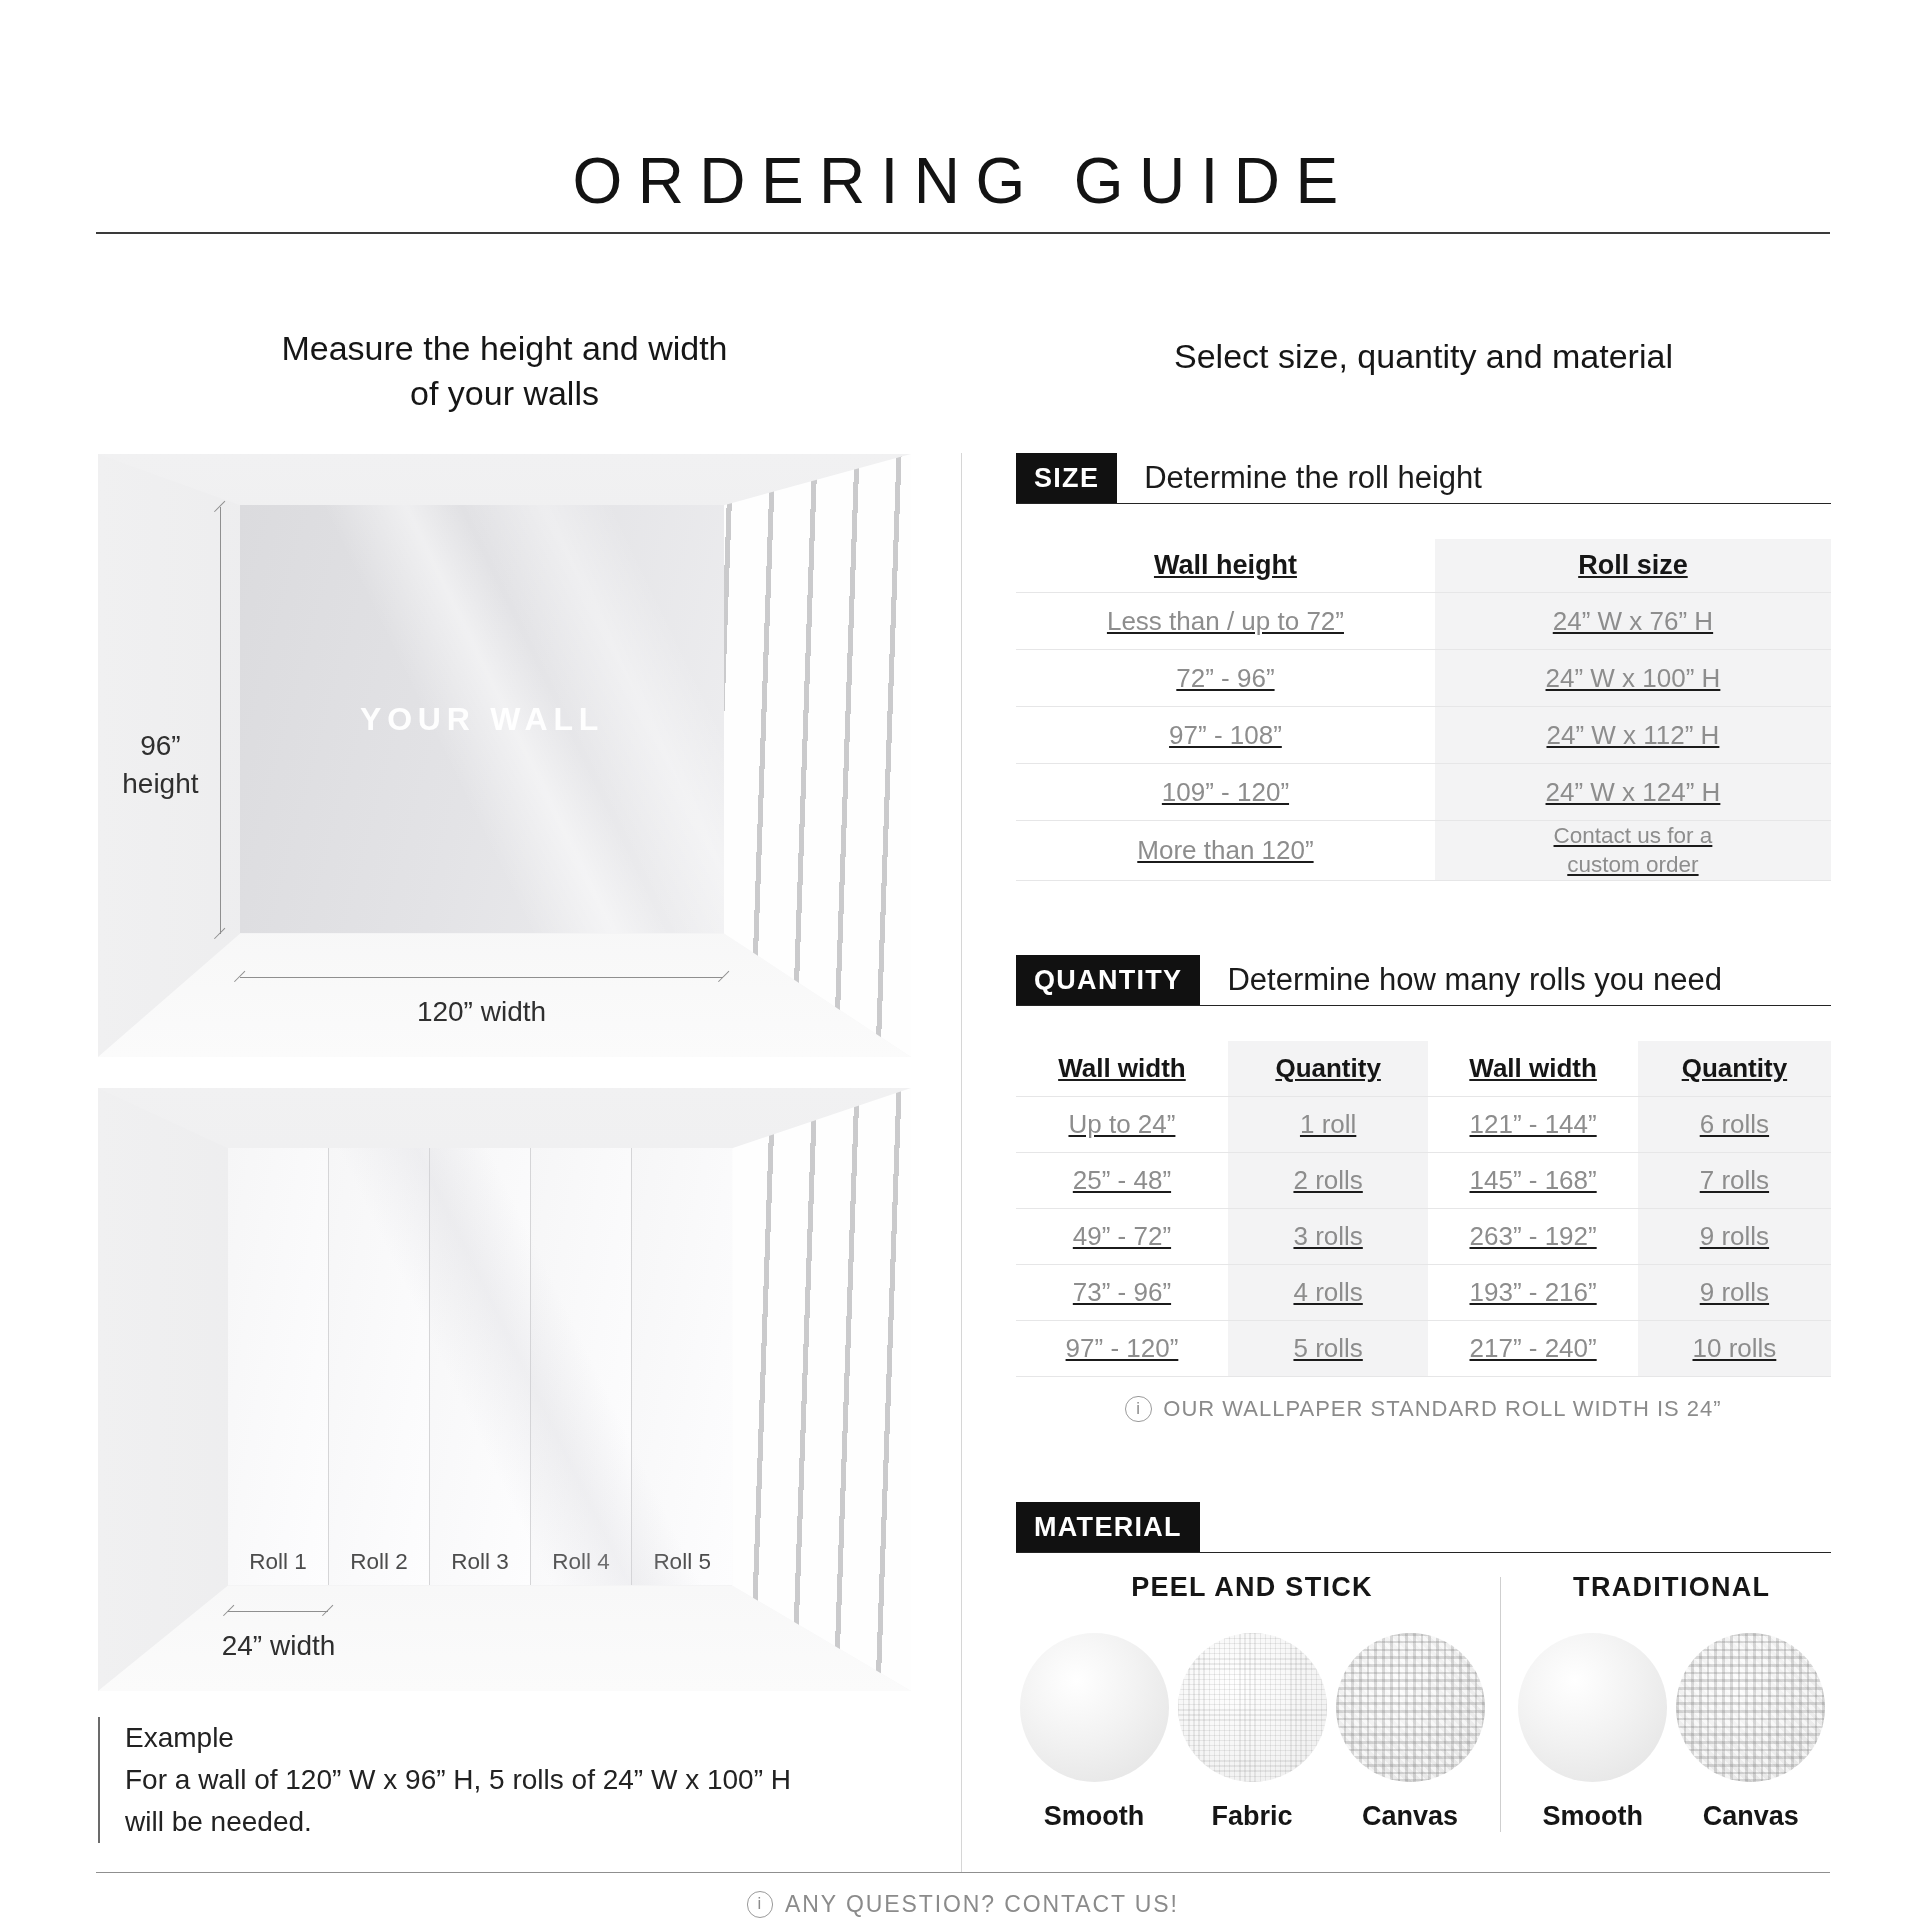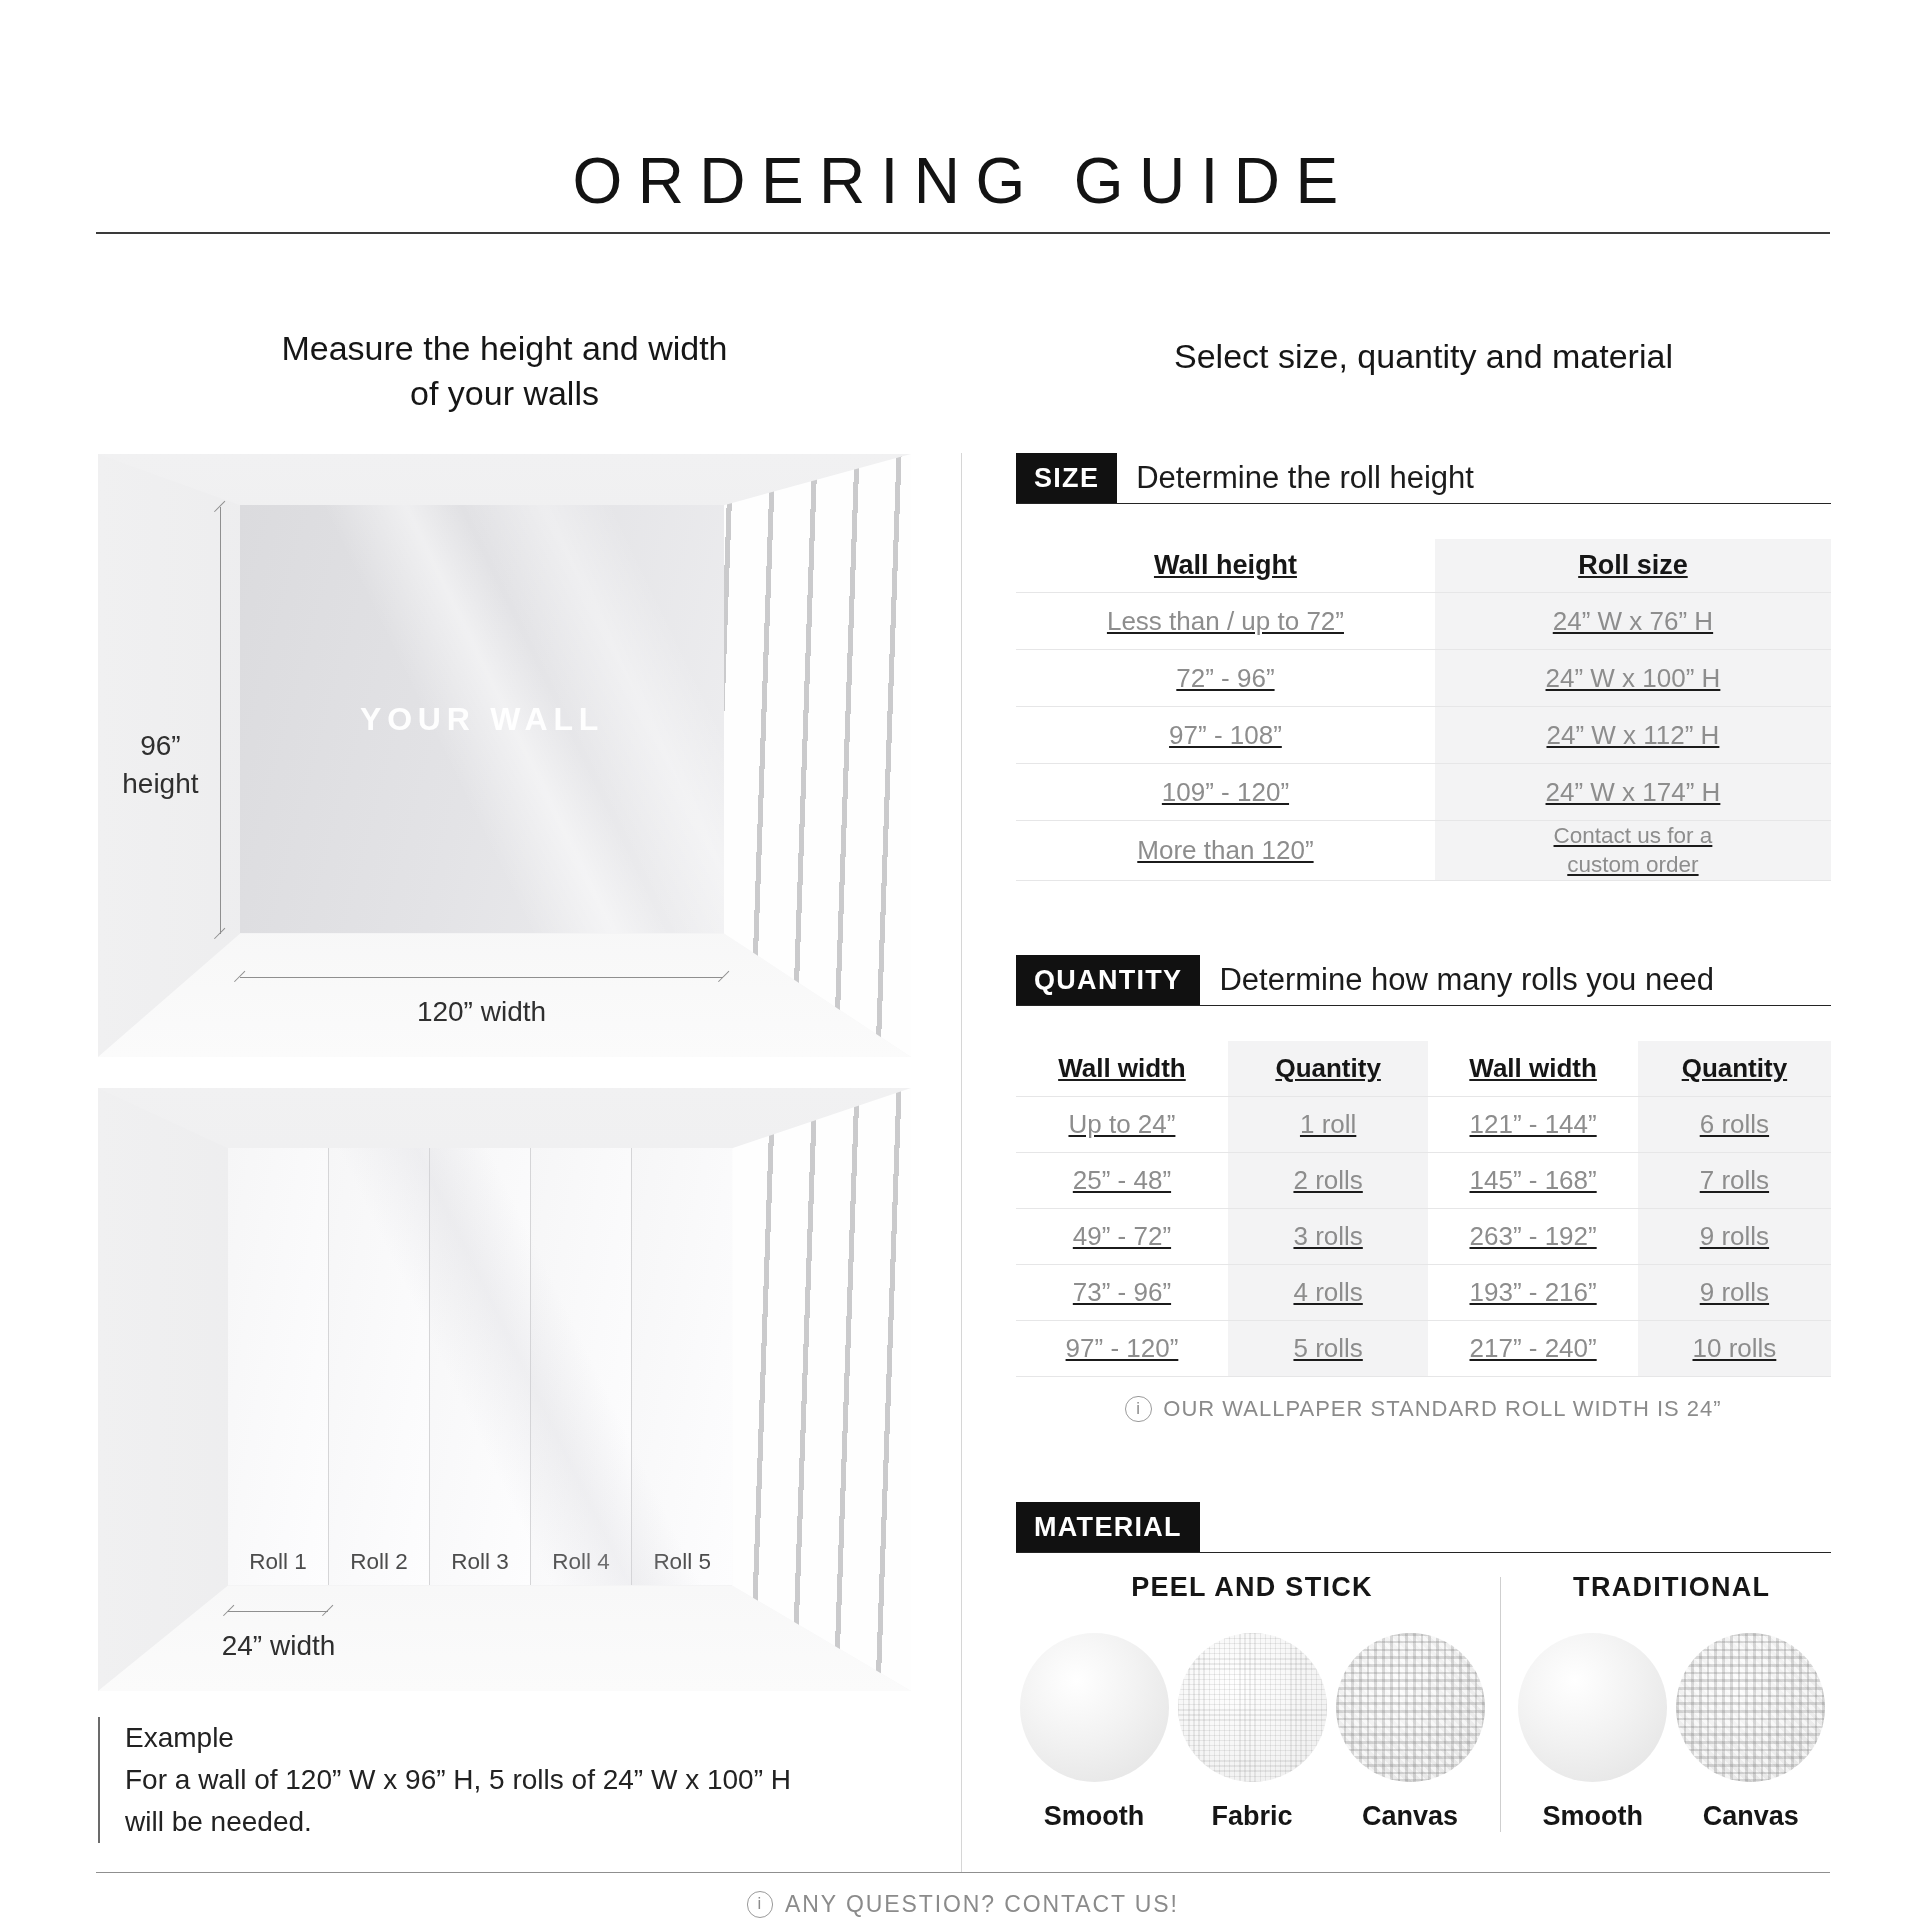--- a/index.html
+++ b/index.html
@@ -58,21 +58,21 @@
   .tick::before{content:"";position:absolute;left:7px;top:0;width:1.3px;height:15.4px;background:#8f8f8f;transform:rotate(45deg);}
   .height-label{position:absolute;left:6.4px;top:273px;width:112px;text-align:center;
                 font-size:28px;line-height:1.35;color:#2f2f2f;}
   .width-label{position:absolute;text-align:center;font-size:28px;color:#2f2f2f;}
 
   
   .example{position:absolute;left:98px;top:1685px;width:796px;border-left:2.6px solid #6b6b6b;
            padding-left:25px;font-size:28px;line-height:1.5;color:#222222;}
 
   
-  .section-header{position:absolute;left:1016px;width:815px;display:flex;align-items:center;gap:19px;
+  .section-header{position:absolute;left:1016px;width:815px;display:flex;align-items:center;gap:27px;
                   border-bottom:1.9px solid #242424;}
   #size-header{top:421px;}
   #quantity-header{top:923px;}
   #material-header{top:1470px;}
   .badge{display:inline-block;background:#111111;color:#ffffff;font-weight:bold;font-size:27px;
          letter-spacing:1.3px;padding:9.6px 18px;}
   .section-subtitle{font-size:31px;color:#1b1b1b;}
 
   
   .tbl{position:absolute;left:1016px;width:815px;display:grid;text-decoration:underline;}
@@ -199,21 +199,21 @@
     <div class="cell">Less than / up to 72”</div>
     <div class="cell shade">24” W x 76” H</div>
 
     <div class="cell">72” - 96”</div>
     <div class="cell shade">24” W x 100” H</div>
 
     <div class="cell">97” - 108”</div>
     <div class="cell shade">24” W x 112” H</div>
 
     <div class="cell">109” - 120”</div>
-    <div class="cell shade">24” W x 174” H</div>
+    <div class="cell shade">24” W x 124” H</div>
 
     <div class="cell">More than 120”</div>
     <div class="cell shade small">
       <span>Contact us for a custom order</span>
     </div>
   </div>
 
   <div class="section-header" id="quantity-header">
     <span class="badge">QUANTITY</span>
     <span class="section-subtitle">Determine how many rolls you need</span>

